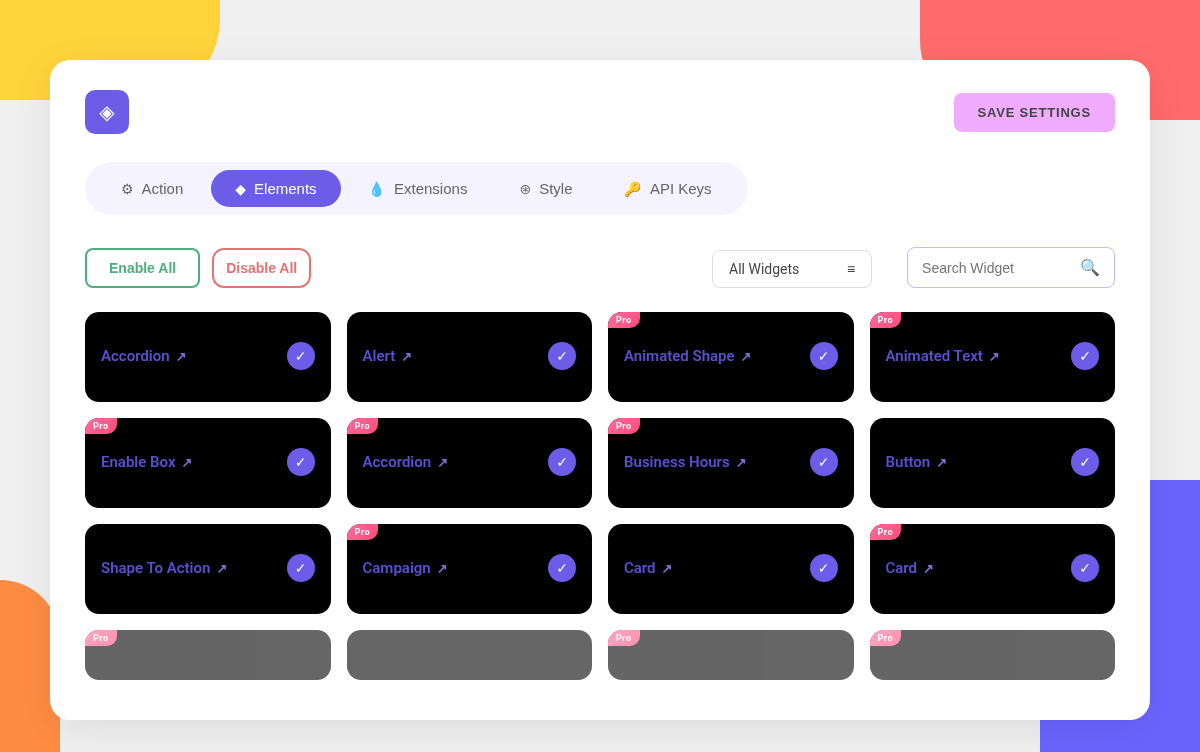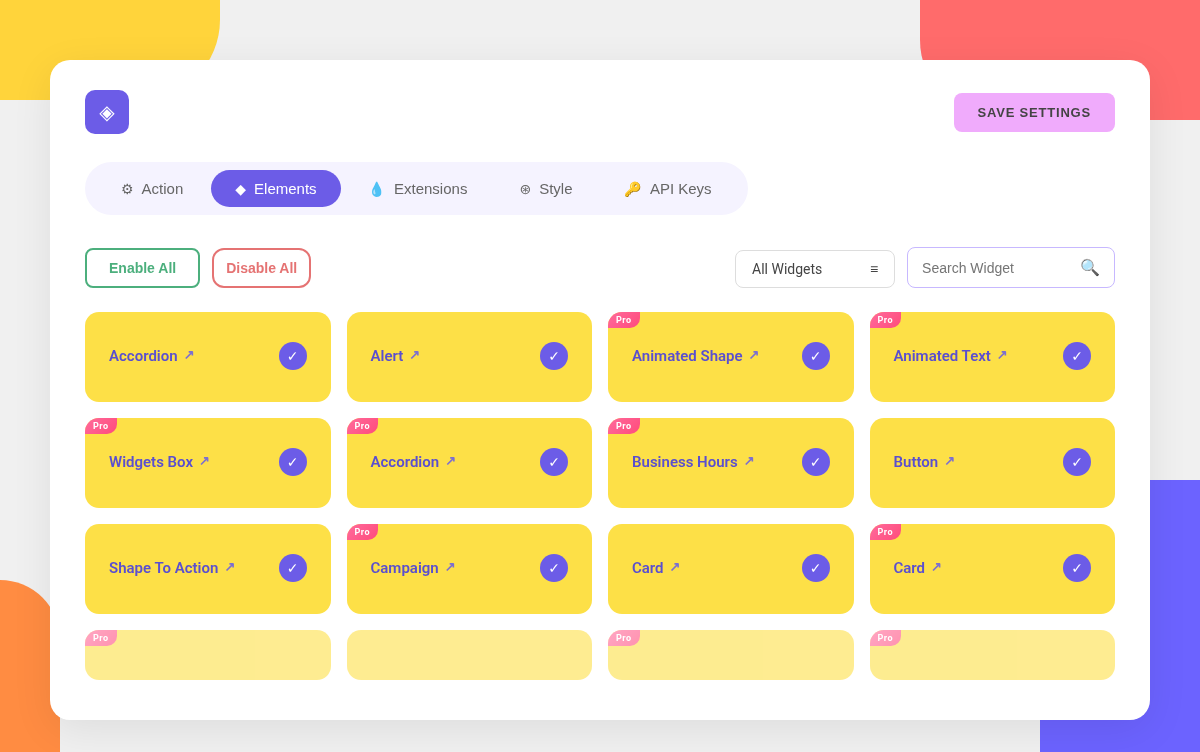--- a/index.html
+++ b/index.html
@@ -176,53 +176,55 @@
       border: 1.5px solid #c7b8ff;
       border-radius: 8px;
       padding: 10px 14px;
       font-size: 14px;
       color: #888;
       background: #fff;
       min-width: 200px;
       display: flex;
       align-items: center;
       gap: 8px;
+      margin-left: 23px;
     }
     .search-widget input {
       border: none;
       outline: none;
       font-size: 14px;
       color: #444;
       width: 150px;
       background: transparent;
     }
     .search-icon-svg { color: #9b8aff; font-size: 16px; }
 
     
     .widgets-grid {
       display: grid;
       grid-template-columns: repeat(4, 1fr);
       gap: 16px;
     }
 
     .widget-card {
-      background: #fde047;
+      background: #000000;
       border-radius: 14px;
-      padding: 20px 24px 22px;
+      padding: 20px 16px 22px;
       display: flex;
       align-items: center;
       justify-content: space-between;
       position: relative;
       min-height: 90px;
     }
     .widget-card-name {
       font-size: 15px;
       font-weight: 600;
       color: #5a4fcf;
       display: flex;
+      align-items: center;
       gap: 6px;
     }
     .widget-link-icon {
       font-size: 13px;
       color: #7c6fd0;
     }
     .widget-check {
       width: 28px; height: 28px;
       background: #6C5CE7;
       border-radius: 50%;
@@ -332,21 +334,21 @@
         <div class="pro-badge">Pro</div>
         <div class="widget-card-name">
           <span>Animated Text</span> 
           <span class="widget-link-icon">↗</span>
         </div>
         <div class="widget-check">✓</div>
       </div>
       <div class="widget-card">
         <div class="pro-badge">Pro</div>
         <div class="widget-card-name">
-          <span>Widgets Box</span> 
+          <span>Enable Box</span> 
           <span class="widget-link-icon">↗</span>
         </div>
         <div class="widget-check">✓</div>
       </div>
       <div class="widget-card">
         <div class="pro-badge">Pro</div>
         <div class="widget-card-name">
           <span>Accordion</span> 
           <span class="widget-link-icon">↗</span>
         </div>

